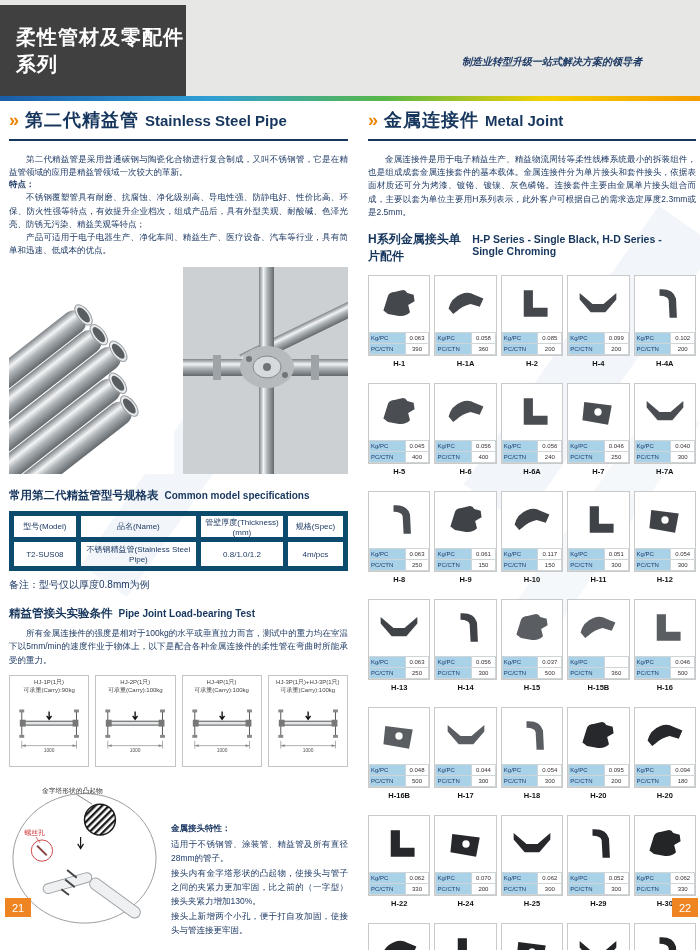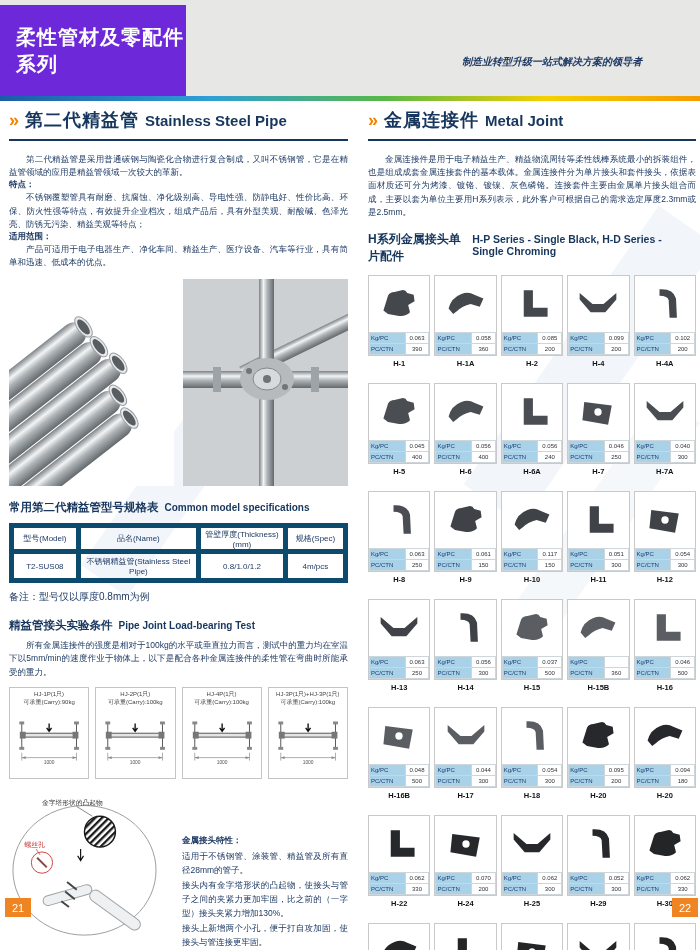--- a/index.html
+++ b/index.html
@@ -4,21 +4,21 @@
 <style>
   html,body{margin:0;padding:0;}
   body{
     width:700px;height:950px;position:relative;overflow:hidden;
     background:#ffffff;
     font-family:"Liberation Sans","DejaVu Sans",sans-serif;
     color:#1e3a64;
   }
   
   .header-band{position:absolute;top:0;left:0;width:700px;height:96px;background:#e7e7e5;}
-  .brand-box{position:absolute;top:5px;left:0;width:186px;height:91px;background:#6d28d9;display:flex;align-items:flex-end;}
+  .brand-box{position:absolute;top:5px;left:0;width:186px;height:91px;background:#404040;display:flex;align-items:flex-end;}
   .brand-title{color:#fff;font-weight:bold;font-size:20px;letter-spacing:1px;padding:0 0 18px 16px;}
   .tagline{position:absolute;top:55px;right:58px;font-size:10px;font-weight:bold;font-style:italic;color:#1e3a64;}
   .gradient-bar{position:absolute;top:96px;left:0;width:700px;height:5px;
     background:linear-gradient(90deg,#1a5ca8 0%,#2f9fd6 30%,#57b847 55%,#f5d000 78%,#f59b00 100%);}
   
   .wm{position:absolute;background:rgba(125,170,210,0.10);transform:rotate(-55deg);pointer-events:none;}
   .wm1{left:40px;top:430px;width:300px;height:56px;}
   .wm2{left:420px;top:330px;width:340px;height:70px;}
   .wm3{left:460px;top:500px;width:280px;height:48px;background:rgba(125,170,210,0.08);}
   
@@ -44,21 +44,21 @@
   table.spec{width:100%;border-collapse:collapse;margin-top:8px;font-size:8px;color:#1e3a64;}
   table.spec td{border:5px solid #0c4a6e;text-align:center;height:21px;padding:0 2px;}
   table.spec tr.vals td{height:24px;}
   .note{font-size:10px;margin-top:7px;color:#1e3a64;}
   
   .diag-row{display:flex;gap:6px;margin-top:8px;}
   .diag{flex:1;border:1px solid #c4c4c4;background:#fff;padding:3px 2px;height:92px;box-sizing:border-box;}
   .diag-caption{font-size:6px;color:#444;text-align:center;line-height:1.3;min-height:16px;}
   .diag svg{display:block;width:100%;height:58px;margin-top:6px;}
   
-  .feature{display:flex;gap:23px;margin-top:14px;}
+  .feature{display:flex;gap:12px;margin-top:14px;}
   .feature-text{margin-top:42px;}
   .feature-title{font-size:8.5px;font-weight:bold;margin:0 0 2px 0;color:#1e3a64;}
   .feature-line{font-size:8.5px;line-height:1.7;margin:0;color:#1e3a64;text-align:justify;}
   
   .r-intro{margin-top:12px;}
   .series-header{margin-top:12px;display:flex;align-items:baseline;gap:0;}
   .series-zh{font-size:12px;font-weight:bold;color:#17365d;}
   .series-en{font-size:10.5px;font-weight:bold;color:#17365d;}
   .grid{display:grid;grid-template-columns:repeat(5,1fr);column-gap:4px;row-gap:15px;margin-top:10px;}
   .cell{}
@@ -94,21 +94,20 @@
   <div class="sec-title">
     <span class="sec-marker">»</span>
     <span class="sec-zh">第二代精益管</span>
     <span class="sec-en">Stainless Steel Pipe</span>
   </div>
 
   <div class="intro-wrap">
     <p class="para indent">第二代精益管是采用普通碳钢与陶瓷化合物进行复合制成，又叫不锈钢管，它是在精益管领域的应用是精益管领域一次较大的革新。</p>
     <p class="blk-label">特点：</p>
     <p class="para indent">不锈钢覆塑管具有耐磨、抗腐蚀、净化级别高、导电性强、防静电好、性价比高、环保、防火性强等特点，有效提升企业档次，组成产品后，具有外型美观、耐酸碱、色泽光亮、防锈无污染、精益美观等特点；</p>
-    <p class="blk-label">适用范围：</p>
     <p class="para indent">产品可适用于电子电器生产、净化车间、精益生产、医疗设备、汽车等行业，具有简单和迅速、低成本的优点。</p>
   </div>
 
   <div class="photo-row">
     <div class="photo">
       <svg viewBox="0 0 165 207" width="165" height="207">
         <defs>
           <linearGradient id="mh" x1="0" y1="0" x2="0" y2="1">
             <stop offset="0" stop-color="#7d8287"></stop>
               <stop offset="0.3" stop-color="#f2f4f5"></stop>

